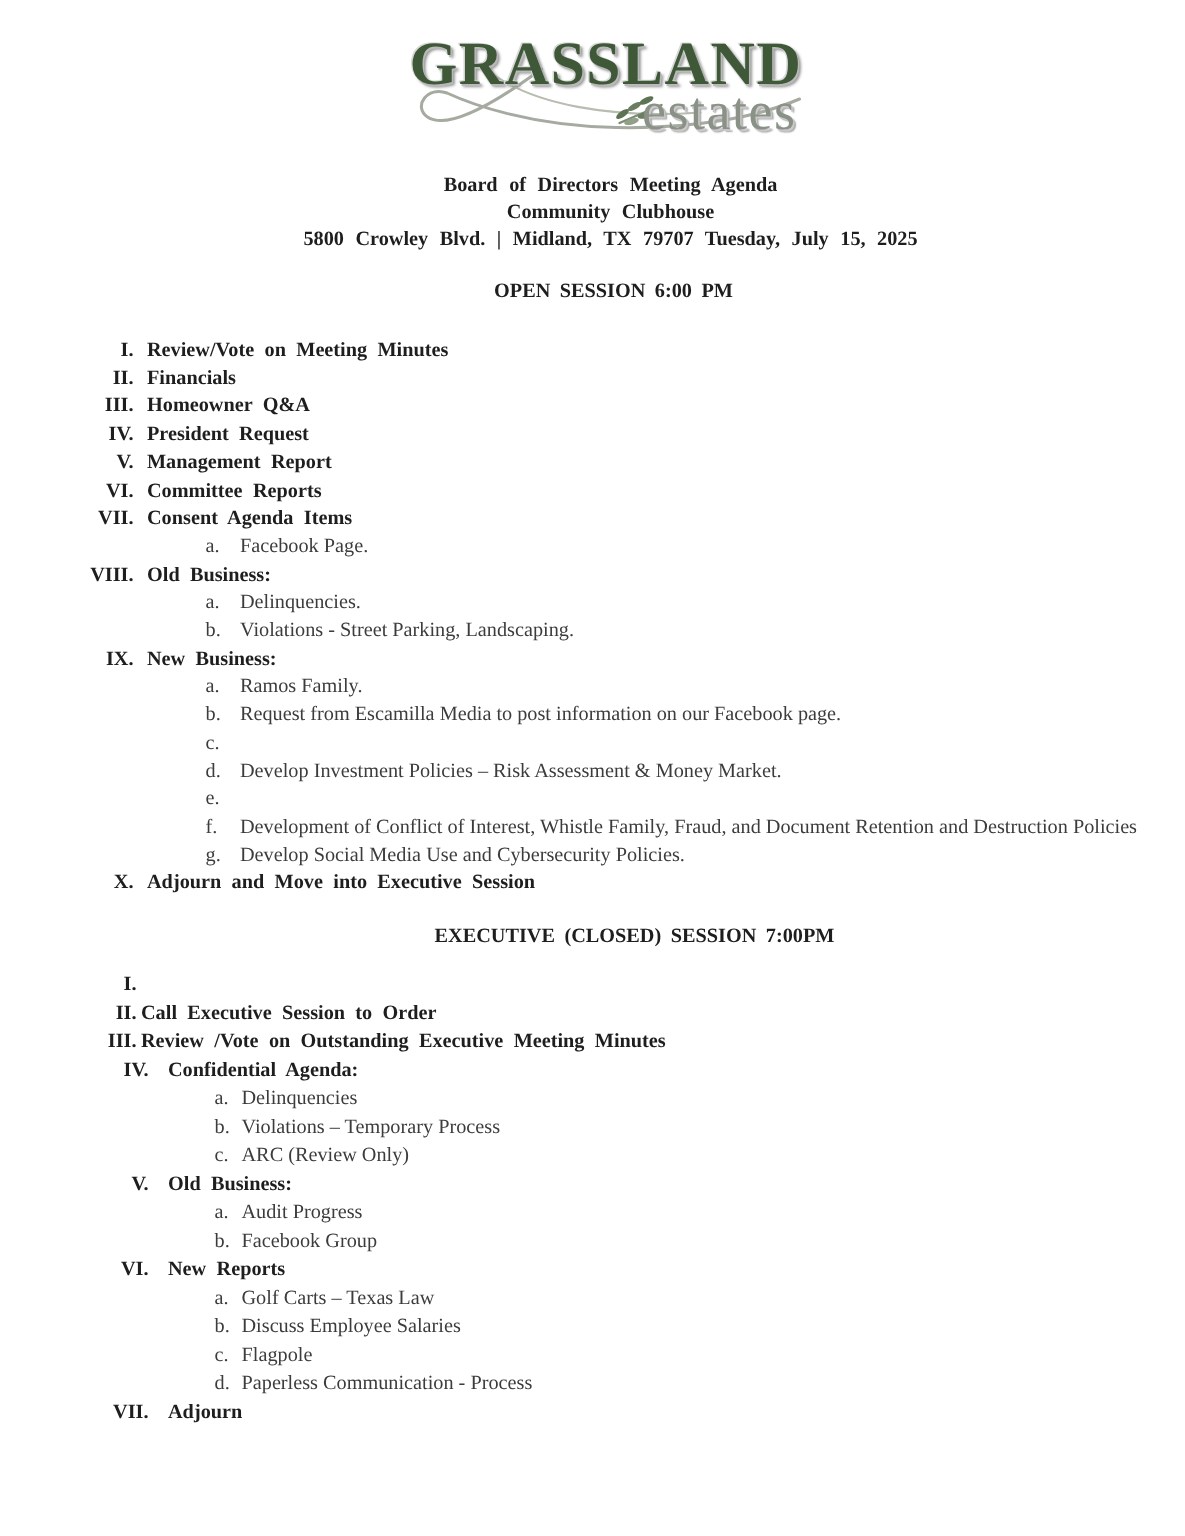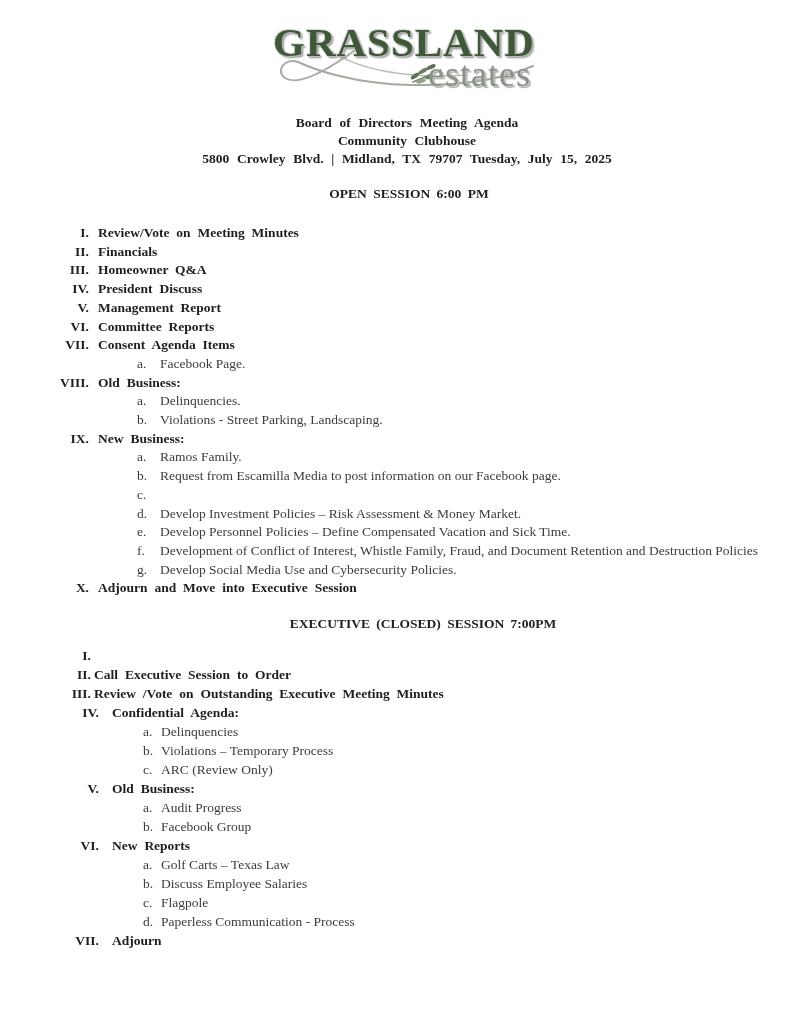--- a/index.html
+++ b/index.html
@@ -124,21 +124,21 @@
           <span class="label">Homeowner Q&amp;A</span>
         </div>
         <div class="subs">
           
         </div>
       </div>
 
       <div class="agenda-item">
         <div class="row">
           <span class="num">IV.</span>
-          <span class="label">President Discuss</span>
+          <span class="label">President Request</span>
         </div>
         <div class="subs">
           
         </div>
       </div>
 
       <div class="agenda-item">
         <div class="row">
           <span class="num">V.</span>
           <span class="label">Management Report</span>
@@ -212,21 +212,20 @@
               <span class="letter">c.</span>
             </div>
 
             <div class="sub">
               <span class="letter">d.</span>
               <span class="sub-text">Develop Investment Policies – Risk Assessment &amp; Money Market.</span>
             </div>
 
             <div class="sub">
               <span class="letter">e.</span>
-              <span class="sub-text">Develop Personnel Policies – Define Compensated Vacation and Sick Time.</span>
             </div>
 
             <div class="sub">
               <span class="letter">f.</span>
               <span class="sub-text">Development of Conflict of Interest, Whistle Family, Fraud, and Document Retention and Destruction Policies</span>
             </div>
 
             <div class="sub">
               <span class="letter">g.</span>
               <span class="sub-text">Develop Social Media Use and Cybersecurity Policies.</span>

